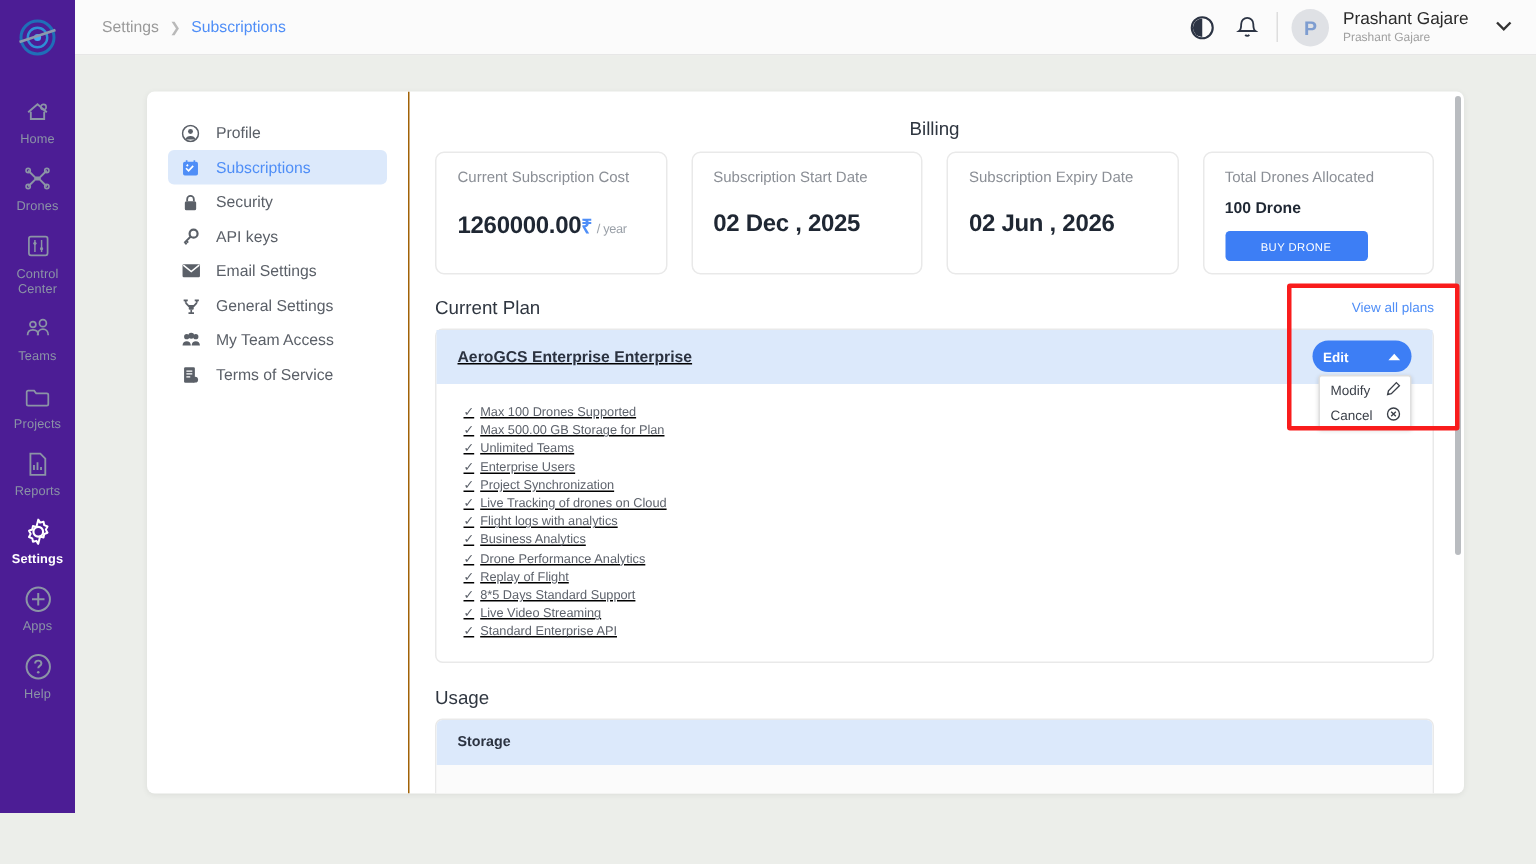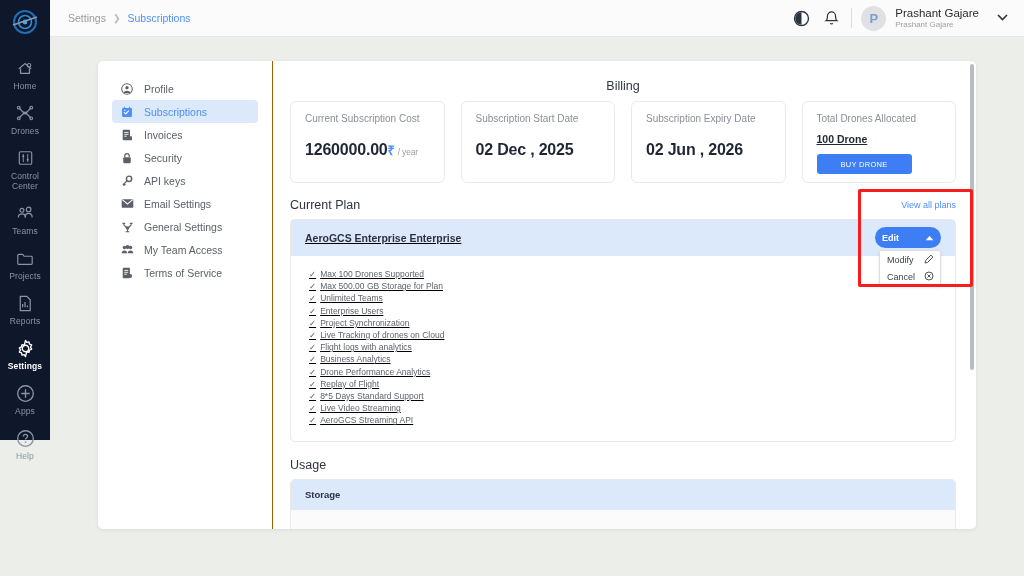--- a/index.html
+++ b/index.html
@@ -6,22 +6,22 @@
   html, body {
     width: 1024px; height: 576px;
     font-family: "Liberation Sans", sans-serif;
     background: #eceeea;
     overflow: hidden;
   }
   .app { position: relative; width: 1024px; height: 576px; display: flex; }
 
   
   .rail {
-    width: 50px; height: 440px;
-    background: #0f172a;
+    width: 50px; height: 542px;
+    background: #4c1d95;
     display: flex; flex-direction: column; align-items: center;
     flex: 0 0 50px;
     padding-top: 6px;
   }
   .rail-logo { width: 38px; height: 38px; margin-bottom: 14px; display:flex; align-items:center; justify-content:center; }
   .rail-item {
     width: 50px; padding: 5px 0 6px;
     display: flex; flex-direction: column; align-items: center;
     color: #8b94a6; cursor: pointer;
   }
@@ -86,21 +86,21 @@
 
   .billrow { display: flex; gap: 16px; }
   .bcard {
     flex: 1 1 0; height: 82px; border: 1px solid #e9e9e9; border-radius: 6px;
     padding: 11px 14px 0 14px; background: #fff;
   }
   .blabel { font-size: 10px; color: #8b8f96; }
   .bvalue { font-size: 16px; font-weight: bold; color: #1f2733; margin-top: 17px; letter-spacing: -.2px; }
   .rupee { color: #4f8ef7; font-weight: bold; font-size: 13px; }
   .peryear { font-size: 8.5px; color: #9aa0a8; font-weight: normal; margin-left: 3px; }
-  .dronecount { font-size: 10.5px; font-weight: bold; color: #1f2733; margin-top: 9px; text-decoration: underline; }
+  .dronecount { font-size: 10.5px; font-weight: bold; color: #1f2733; margin-top: 9px; }
   .buybtn {
     margin-top: 9px; width: 95px; height: 20px; background: #3d7ef5; color: #fff;
     font-size: 7.5px; letter-spacing: .3px; border: none; border-radius: 3px;
     display: flex; align-items: center; justify-content: center; cursor: pointer;
   }
 
   
   .planhead { display: flex; align-items: flex-end; justify-content: space-between; margin-top: 15px; }
   .viewall { font-size: 9px; color: #4f8ef7; cursor: pointer; margin-bottom: 2px; }
 
@@ -316,30 +316,20 @@
             <span class="sicon">
               <svg width="12" height="12" viewBox="0 0 14 14">
                   <rect x="1.2" y="2.2" width="11.6" height="10.6" rx="1.4" fill="currentColor"></rect>
                   <path d="M4 5.5l1.1-1.1M3.5 7.2l2 2 3.6-3.9" stroke="#fff" stroke-width="1.3" fill="none"></path>
                   <path d="M4 1v2.2M10 1v2.2" stroke="currentColor" stroke-width="1.3"></path>
                 </svg>
             </span>
             <span>Subscriptions</span>
           </div>
 
-          <div class="setitem">
-            <span class="sicon">
-              <svg width="12" height="12" viewBox="0 0 14 14">
-                  <rect x="2" y="1" width="8.5" height="12" rx="1" fill="currentColor"></rect>
-                  <path d="M3.8 4h5M3.8 6.2h5M3.8 8.4h3" stroke="#fff" stroke-width="1"></path>
-                  <rect x="9.5" y="8.5" width="3.3" height="4.5" rx=".6" fill="currentColor"></rect>
-                </svg>
-            </span>
-            <span>Invoices</span>
-          </div>
 
           <div class="setitem">
             <span class="sicon">
               <svg width="12" height="12" viewBox="0 0 14 14">
                   <rect x="2.6" y="6" width="8.8" height="7" rx="1.2" fill="currentColor"></rect>
                   <path d="M4.4 6V4.4a2.6 2.6 0 015.2 0V6" fill="none" stroke="currentColor" stroke-width="1.4"></path>
                 </svg>
             </span>
             <span>Security</span>
           </div>
@@ -513,21 +503,21 @@
               <div class="feat">
                   <span class="tick">✓</span>
                   <span>8*5 Days Standard Support</span>
                 </div>
               <div class="feat">
                   <span class="tick">✓</span>
                   <span>Live Video Streaming</span>
                 </div>
               <div class="feat">
                   <span class="tick">✓</span>
-                  <span>AeroGCS Streaming API</span>
+                  <span>Standard Enterprise API</span>
                 </div>
             </div>
           </div>
 
           <div class="usagetitle">Usage</div>
           <div class="usagebox">
             <div class="usagehead">
               <span>Storage</span>
             </div>
             <div class="usagebody">

